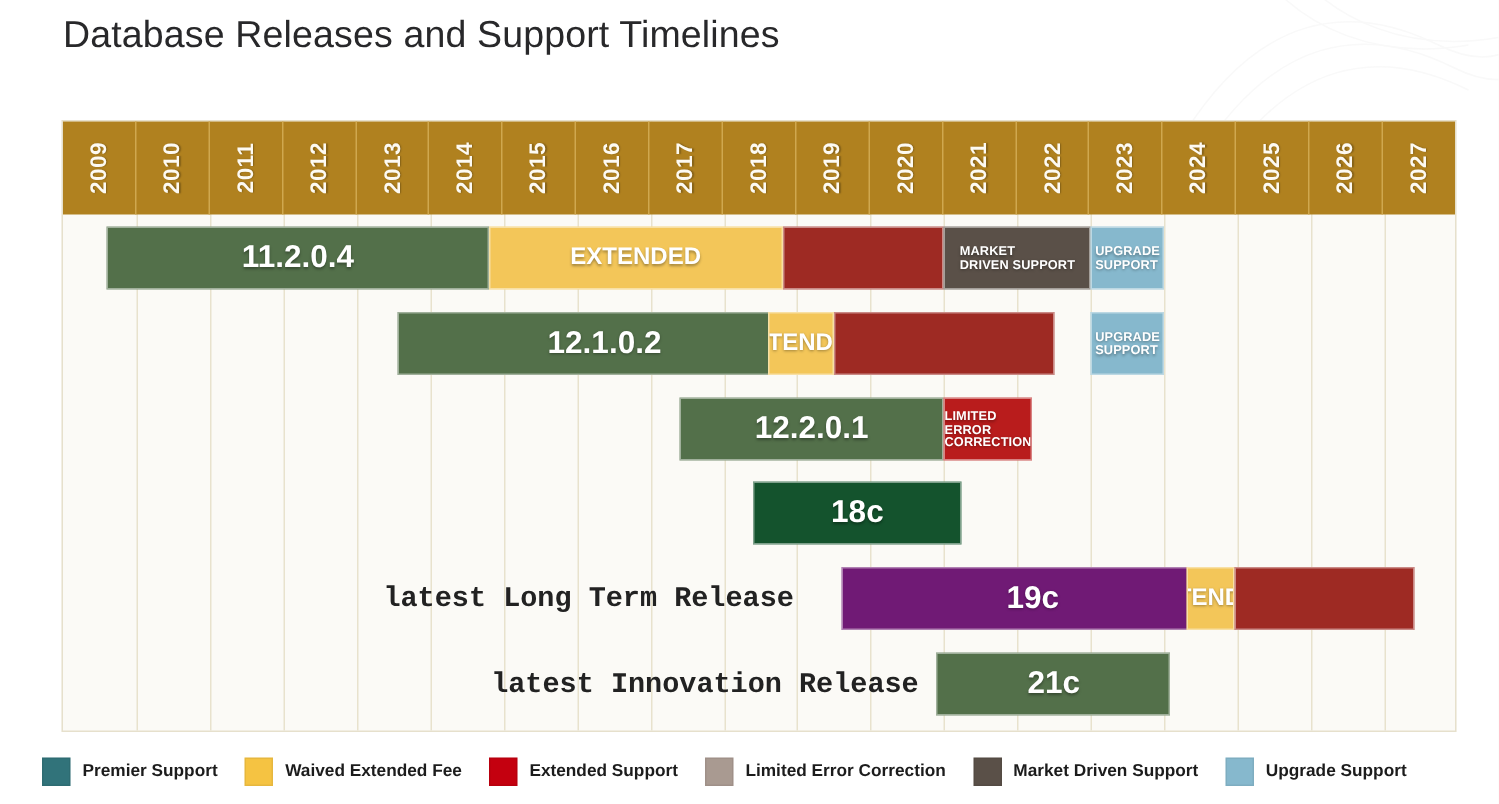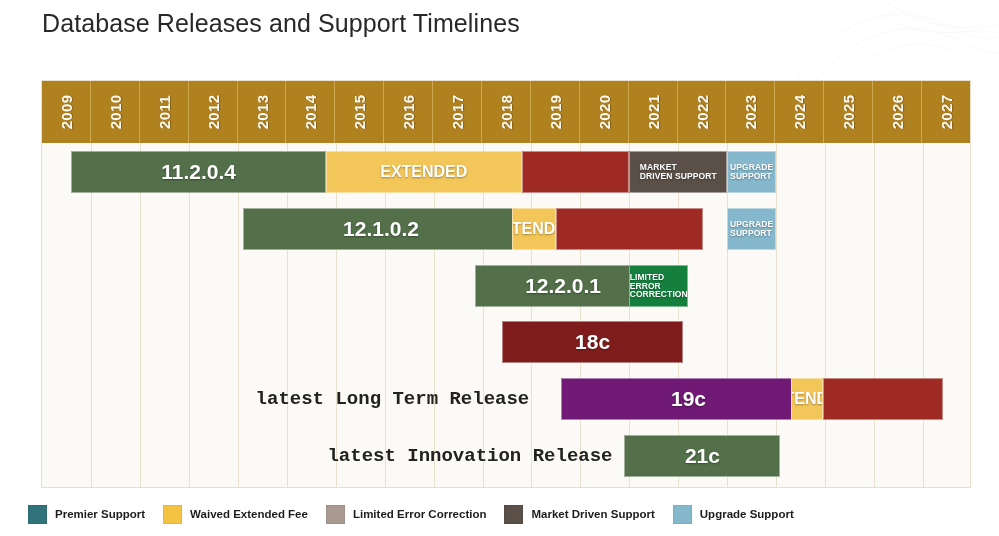--- a/index.html
+++ b/index.html
@@ -190,41 +190,41 @@
         </div>
         <div class="seg" style="left: 479.684px; width: 107.684px; background: rgb(158, 42, 35);"></div>
         <div class="seg" style="left: 587.368px; width: 97.8947px; background: rgb(90, 80, 72);">
           <span class="seg-label lbl-tiny">MARKET<br>DRIVEN SUPPORT</span>
         </div>
         <div class="seg" style="left: 685.263px; width: 48.9474px; background: rgb(134, 184, 205);">
           <span class="seg-label lbl-tiny">UPGRADE<br>SUPPORT</span>
         </div>
       </div>
       <div class="row" style="top: 65px;">
-        <div class="seg" style="left: 201px; width: 276px; background: rgb(83, 112, 74);">
+        <div class="seg" style="left: 223px; width: 276px; background: rgb(83, 112, 74);">
           <span class="seg-label lbl-big">12.1.0.2</span>
         </div>
         <div class="seg" style="left: 469.895px; width: 44.0526px; background: rgb(243, 198, 89);">
           <span class="seg-label lbl-small">EXTENDED</span>
         </div>
         <div class="seg" style="left: 513.947px; width: 146.842px; background: rgb(158, 42, 35);"></div>
         <div class="seg" style="left: 685.263px; width: 48.9474px; background: rgb(134, 184, 205);">
           <span class="seg-label lbl-tiny">UPGRADE<br>SUPPORT</span>
         </div>
       </div>
       <div class="row" style="top: 122px;">
-        <div class="seg" style="left: 433px; width: 176.211px; background: rgb(83, 112, 74);">
+        <div class="seg" style="left: 411px; width: 176.211px; background: rgb(83, 112, 74);">
           <span class="seg-label lbl-big">12.2.0.1</span>
         </div>
-        <div class="seg" style="left: 587.368px; width: 58.7368px; background: #15803d;">
+        <div class="seg" style="left: 587.368px; width: 58.7368px; background: #b91c1c;">
           <span class="seg-label lbl-tiny">LIMITED ERROR<br>CORRECTION</span>
         </div>
       </div>
       <div class="row" style="top: 178px;">
-        <div class="seg" style="left: 460.105px; width: 181px; background: #7f1d1d;">
+        <div class="seg" style="left: 460.105px; width: 139px; background: #14532d;">
           <span class="seg-label lbl-big">18c</span>
         </div>
       </div>
       <div class="row" style="top: 235px;">
         <div class="row-label" style="right: 440.737px;">latest Long Term Release</div>
         <div class="seg" style="left: 519px; width: 255px; background: #701a75;">
           <span class="seg-label lbl-big">19c</span>
         </div>
         <div class="seg" style="left: 748.895px; width: 31.8158px; background: rgb(243, 198, 89);">
           <span class="seg-label lbl-small">EXTENDED</span>
@@ -243,20 +243,24 @@
 <div id="legend">
     <div class="legend-item">
       <div class="legend-swatch" style="background: rgb(49, 115, 122);"></div>
       <div class="legend-text">Premier Support</div>
     </div>
     <div class="legend-item">
       <div class="legend-swatch" style="background: rgb(245, 195, 66);"></div>
       <div class="legend-text">Waived Extended Fee</div>
     </div>
     <div class="legend-item">
+      <div class="legend-swatch" style="background: rgb(196, 0, 15);"></div>
+      <div class="legend-text">Extended Support</div>
+    </div>
+    <div class="legend-item">
       <div class="legend-swatch" style="background: rgb(169, 154, 145);"></div>
       <div class="legend-text">Limited Error Correction</div>
     </div>
     <div class="legend-item">
       <div class="legend-swatch" style="background: rgb(90, 80, 72);"></div>
       <div class="legend-text">Market Driven Support</div>
     </div>
     <div class="legend-item">
       <div class="legend-swatch" style="background: rgb(134, 184, 205);"></div>
       <div class="legend-text">Upgrade Support</div>

